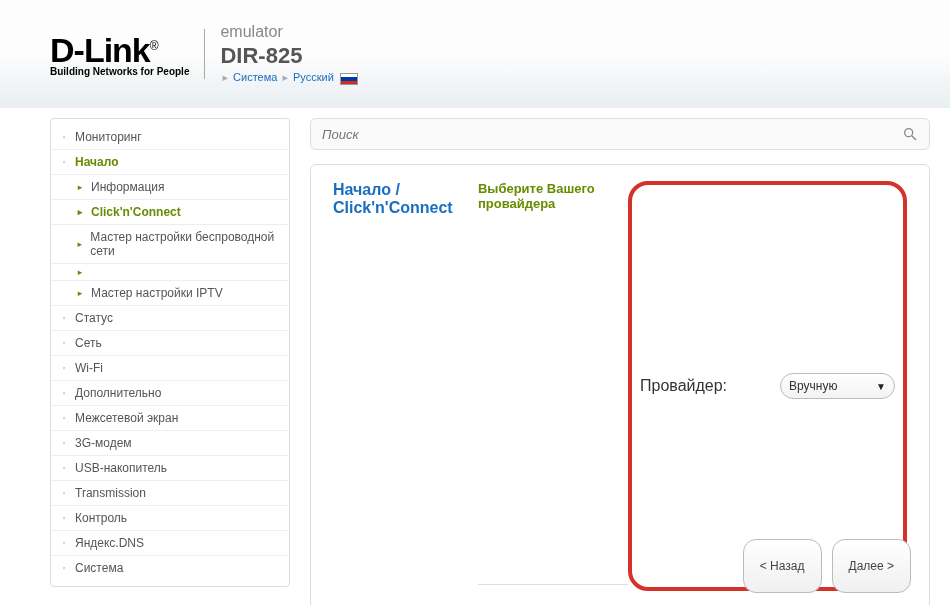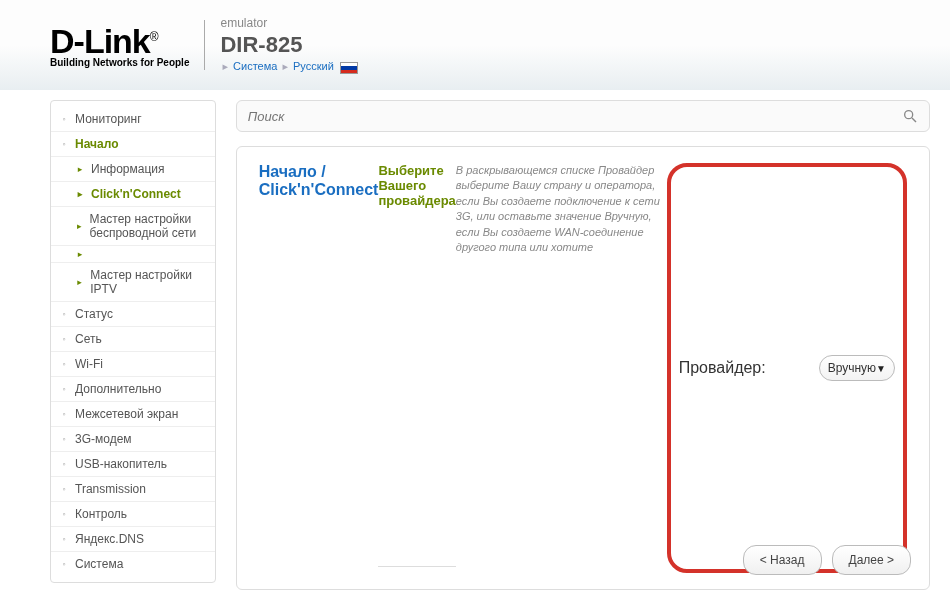--- a/index.html
+++ b/index.html
@@ -10,35 +10,35 @@
   background: #fff;
   width: 950px;
   height: 605px;
   overflow: hidden;
 }
 .header {
   display: flex;
   align-items: center;
   padding: 10px 20px 10px 50px;
   background: linear-gradient(to bottom, #fdfdfd 0%, #fdfdfd 50%, #e8eef1 100%);
-  height: 90px;
+  height: 108px;
 }
 .logo-block { display: flex; align-items: center; }
 .logo-text { display: flex; flex-direction: column; }
 .logo-main {
   font-size: 34px;
   font-weight: 900;
   letter-spacing: -1px;
   color: #000;
 }
 .logo-main sup { font-size: 12px; vertical-align: super; font-weight: normal; }
 .logo-sub { font-size: 10px; font-weight: bold; color: #000; margin-top: -4px; }
 .vsep { width: 1px; height: 50px; background: #aaa; margin: 0 15px; }
 .model-block { display: flex; flex-direction: column; }
-.emulator-txt { font-size: 12px; color: #888; margin-bottom: 2px; }
+.emulator-txt { font-size: 16px; color: #888; margin-bottom: 2px; }
 .model-name { font-size: 22px; font-weight: bold; color: #555; }
 .crumbs { font-size: 11px; margin-top: 2px; }
 .crumb { color: #1a6ec1; }
 .crumb-arrow { color: #aab; margin: 0 2px; }
 .flag {
   display: inline-block;
   width: 18px; height: 12px; vertical-align: middle;
   background: linear-gradient(to bottom, #fff 0 33%, #0039a6 33% 66%, #d52b1e 66% 100%);
   border: 1px solid #999;
   margin-left: 3px;
@@ -149,21 +149,21 @@
   position: absolute;
   right: 18px;
   bottom: 14px;
   display: flex;
   gap: 10px;
 }
 .btn {
   background: linear-gradient(#fff,#f0f0f0);
   border: 1px solid #bbb;
   border-radius: 13px;
-  padding: 7px 16px;
+  padding: 19px 16px;
   font-size: 12px;
   color: #444;
   cursor: pointer;
 }
 </style>
 </head>
 <body>
 
 <div class="header">
   <div class="logo-block">
@@ -266,21 +266,20 @@
       <input class="search-input" placeholder="Поиск" style="">
       <svg class="search-icon" viewBox="0 0 24 24" fill="none" stroke="currentColor" stroke-width="2">
         <circle cx="10" cy="10" r="6"></circle>
           <line x1="15" y1="15" x2="21" y2="21"></line>
       </svg>
     </div>
 
     <div class="content">
       <div class="breadcrumb-title">Начало /  Click'n'Connect</div>
       <div class="section-title">Выберите Вашего провайдера</div>
-      <div class="hint">В раскрывающемся списке Провайдер выберите Вашу страну и оператора, если Вы создаете подключение к сети 3G, или оставьте значение Вручную, если Вы создаете WAN-соединение другого типа или хотите</div>
 
       <div class="field-row-wrap">
         <div class="field-label">Провайдер:</div>
         <div class="select">
           <span>Вручную</span>
           <span class="caret">▼</span>
         </div>
       </div>
 
       <div class="footer-btns">

